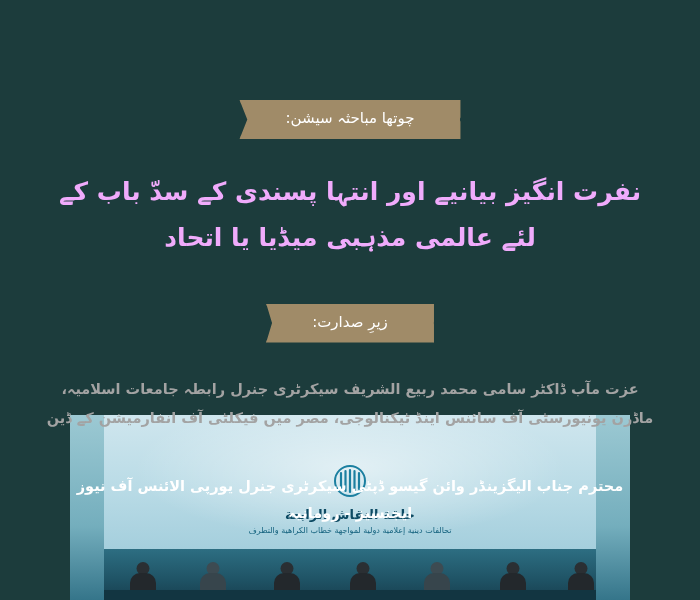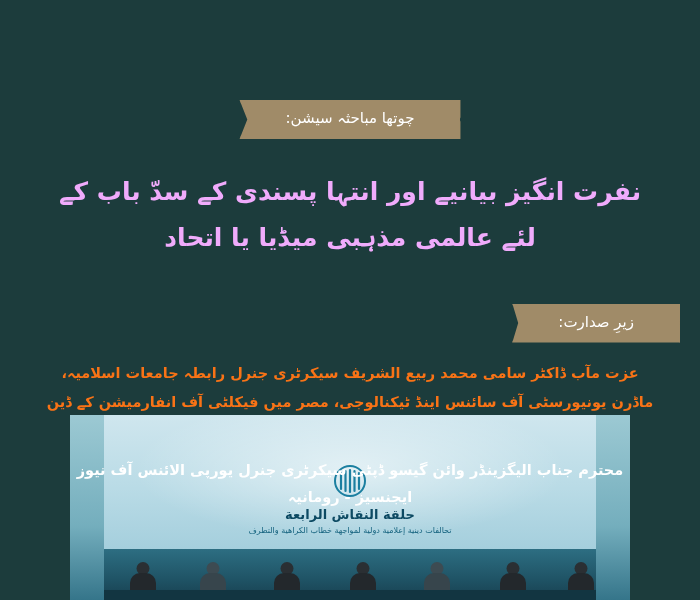--- a/index.html
+++ b/index.html
@@ -79,30 +79,31 @@
     margin: 30px auto 0;
     max-width: 610px;
     font-size: 25px;
     line-height: 1.85;
     font-weight: 600;
     color: #f0abfc;
   }
 
   .sub-ribbon-wrap {
     display: flex;
+    justify-content: center;
     margin-top: 42px;
   }
 
   .chair-block {
-    margin: 16px auto 0;
+    margin: 32px auto 0;
     max-width: 620px;
     font-size: 14.5px;
     line-height: 2.0;
     font-weight: 600;
-    color: #f97316;
+    color: #a3a3a3;
   }
 
   .speaker-block {
     margin: 40px auto 4px;
     max-width: 600px;
     font-size: 14.5px;
     line-height: 1.9;
     font-weight: 600;
     color: #ffffff;
   }

